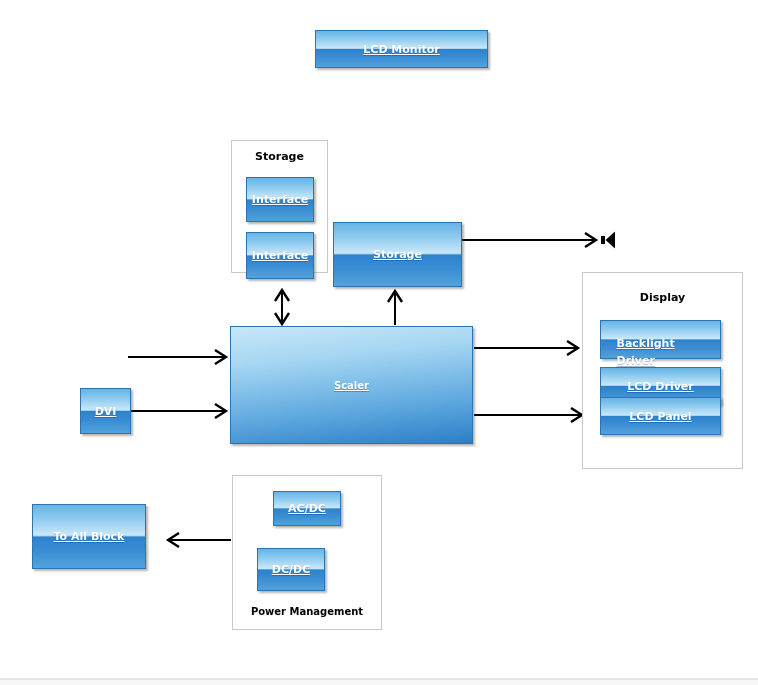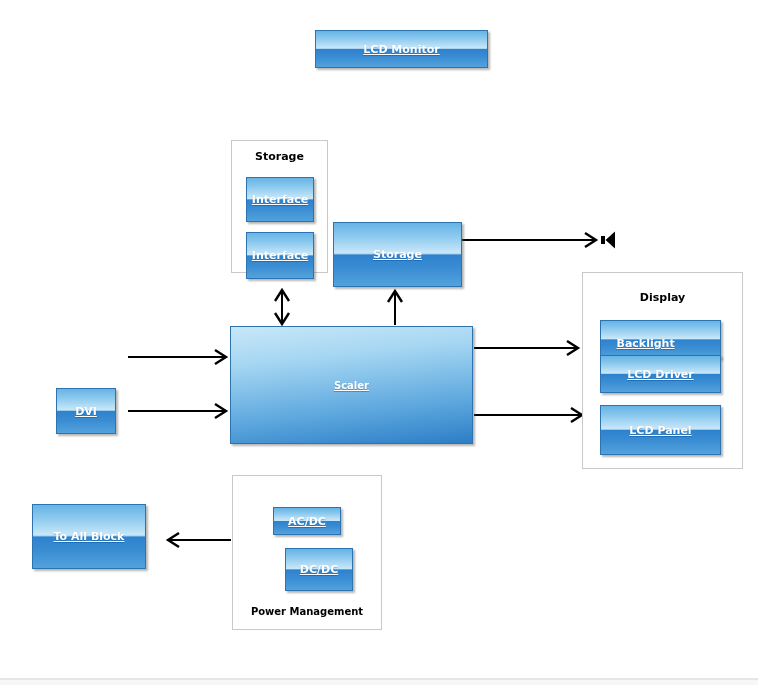--- a/index.html
+++ b/index.html
@@ -90,41 +90,41 @@
 
   <div class="block" style="left:333px;top:222px;width:129px;height:65px">
     <span class="lbl">Storage</span>
   </div>
 
   <div class="group" style="left:582px;top:272px;width:161px;height:197px">
     <div class="group-title" style="top:18px">Display</div>
     <div class="block" style="left:17px;top:47px;width:121px;height:39px">
       <span class="lbl wrap">Backlight Driver</span>
     </div>
-    <div class="block" style="left:17px;top:82px;width:121px;height:38px">
+    <div class="block" style="left:17px;top:94px;width:121px;height:38px">
       <span class="lbl">LCD Driver</span>
     </div>
-    <div class="block" style="left:17px;top:132px;width:121px;height:50px">
+    <div class="block" style="left:17px;top:124px;width:121px;height:38px">
       <span class="lbl">LCD Panel</span>
     </div>
   </div>
 
-  <div class="block" style="left:56px;top:388px;width:60px;height:46px">
+  <div class="block" style="left:80px;top:388px;width:51px;height:46px">
     <span class="lbl">DVI</span>
   </div>
 
   <div class="block big" style="left:230px;top:326px;width:243px;height:118px">
     <span class="lbl">Scaler</span>
   </div>
 
   <div class="group" style="left:232px;top:475px;width:150px;height:155px">
-    <div class="block" style="left:40px;top:31px;width:68px;height:28px">
+    <div class="block" style="left:40px;top:15px;width:68px;height:35px">
       <span class="lbl">AC/DC</span>
     </div>
-    <div class="block" style="left:52px;top:72px;width:68px;height:43px">
+    <div class="block" style="left:24px;top:72px;width:68px;height:43px">
       <span class="lbl">DC/DC</span>
     </div>
     <div class="group-title" style="top:130px;font-size:10px">Power Management</div>
   </div>
 
   <div class="block" style="left:32px;top:504px;width:114px;height:65px">
     <span class="lbl">To All Block</span>
   </div>
 
   <div class="bottom-strip"></div>

